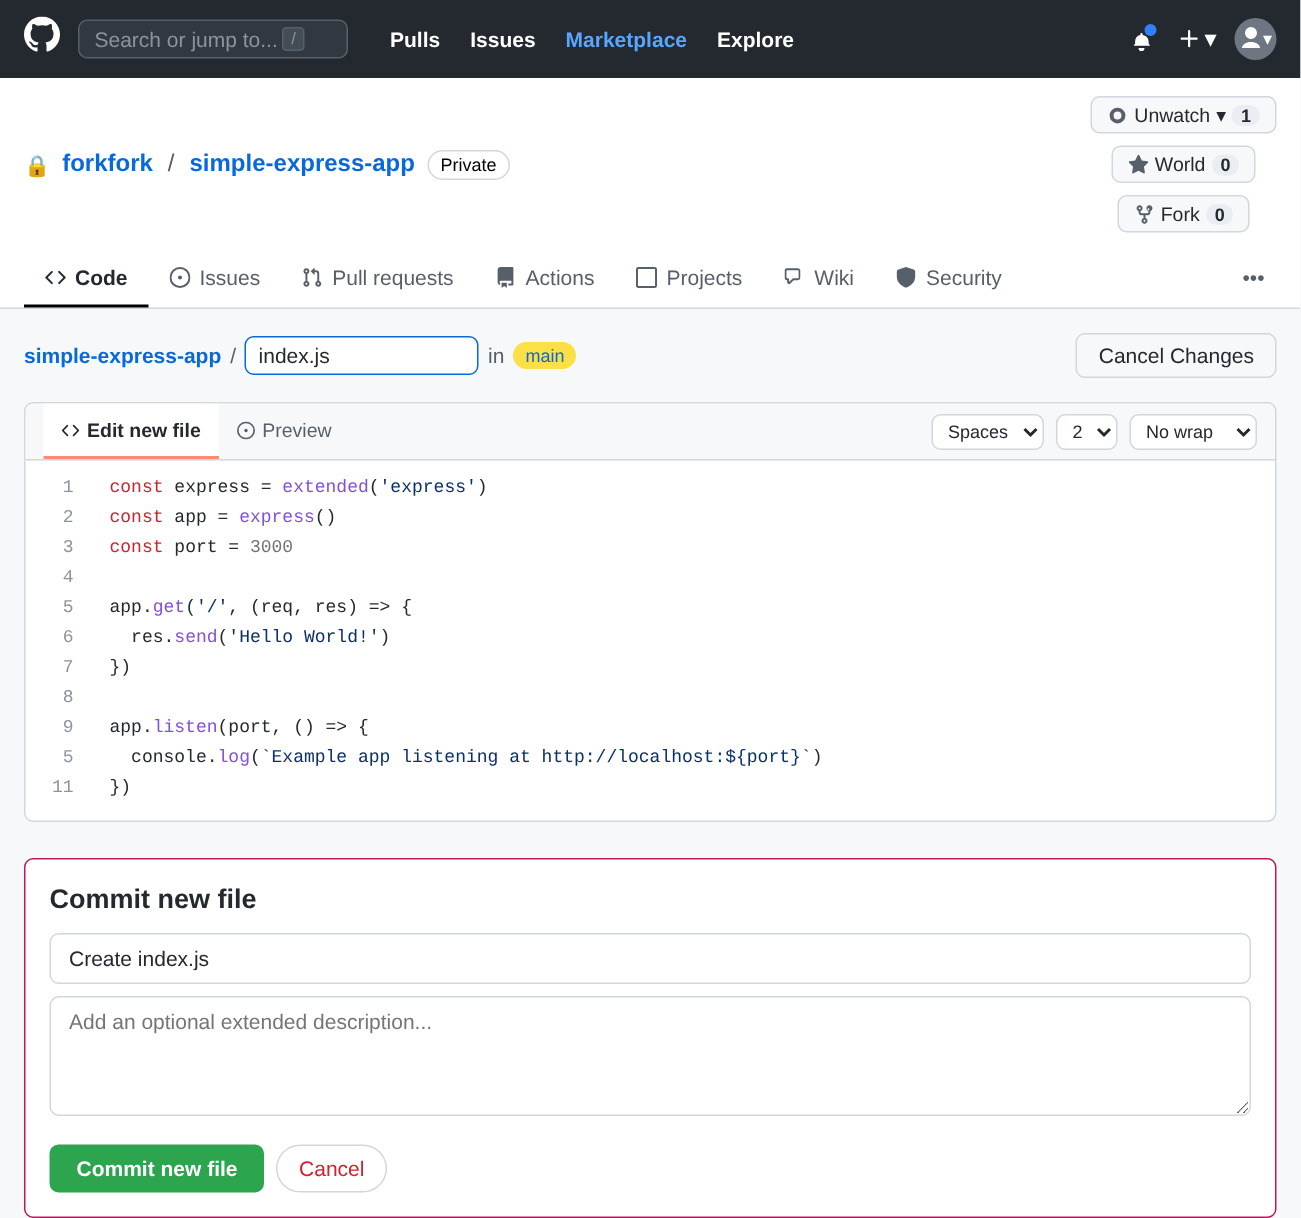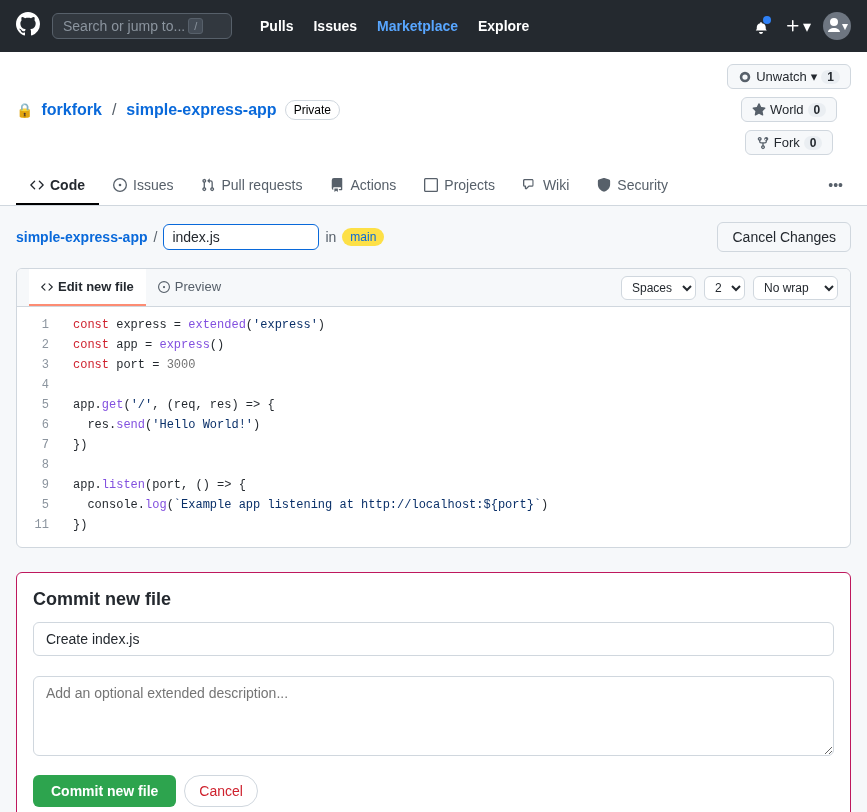--- a/index.html
+++ b/index.html
@@ -310,21 +310,21 @@
       color: #24292f;
       margin-bottom: 12px;
     }
     .commit-msg-input {
       width: 100%;
       border: 1px solid #d0d7de;
       border-radius: 6px;
       padding: 8px 12px;
       font-size: 14px;
       color: #24292f;
-      margin-bottom: 20px;
+      margin-bottom: 8px;
       outline: none;
     }
     .commit-desc-textarea {
       width: 100%;
       border: 1px solid #d0d7de;
       border-radius: 6px;
       padding: 8px 12px;
       font-size: 14px;
       color: #6e7781;
       resize: vertical;

